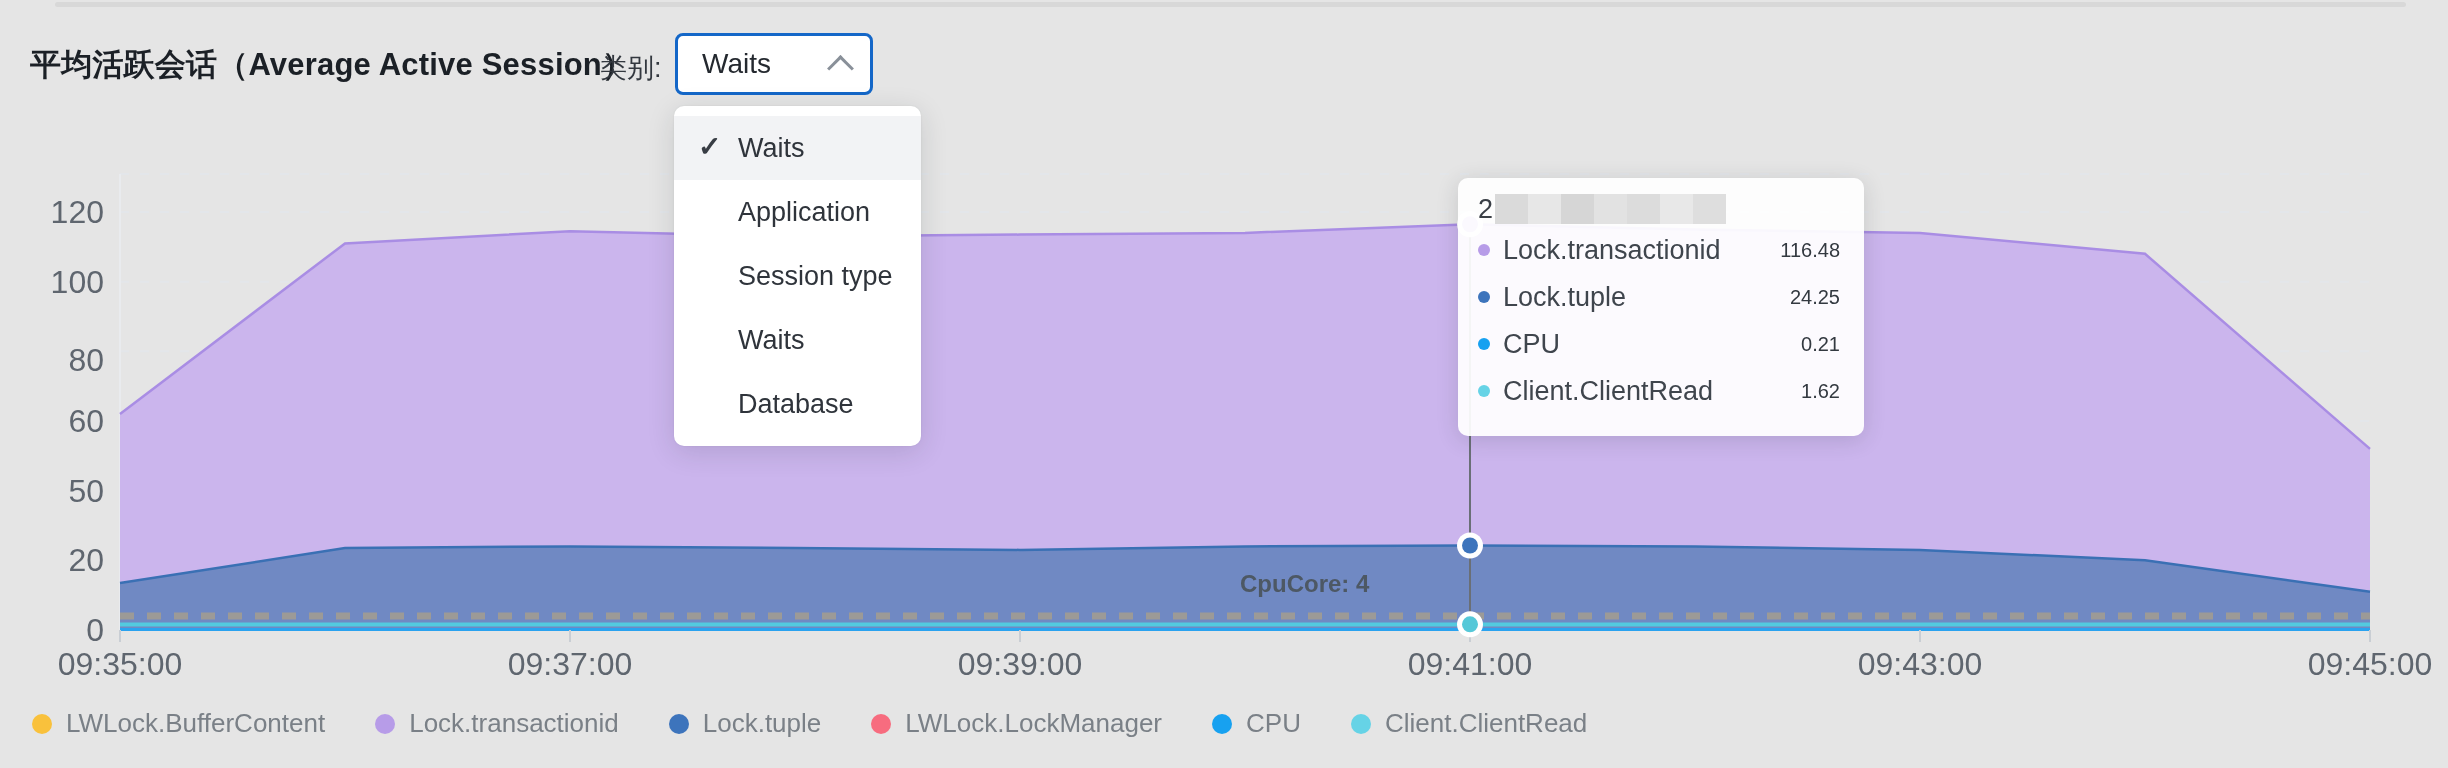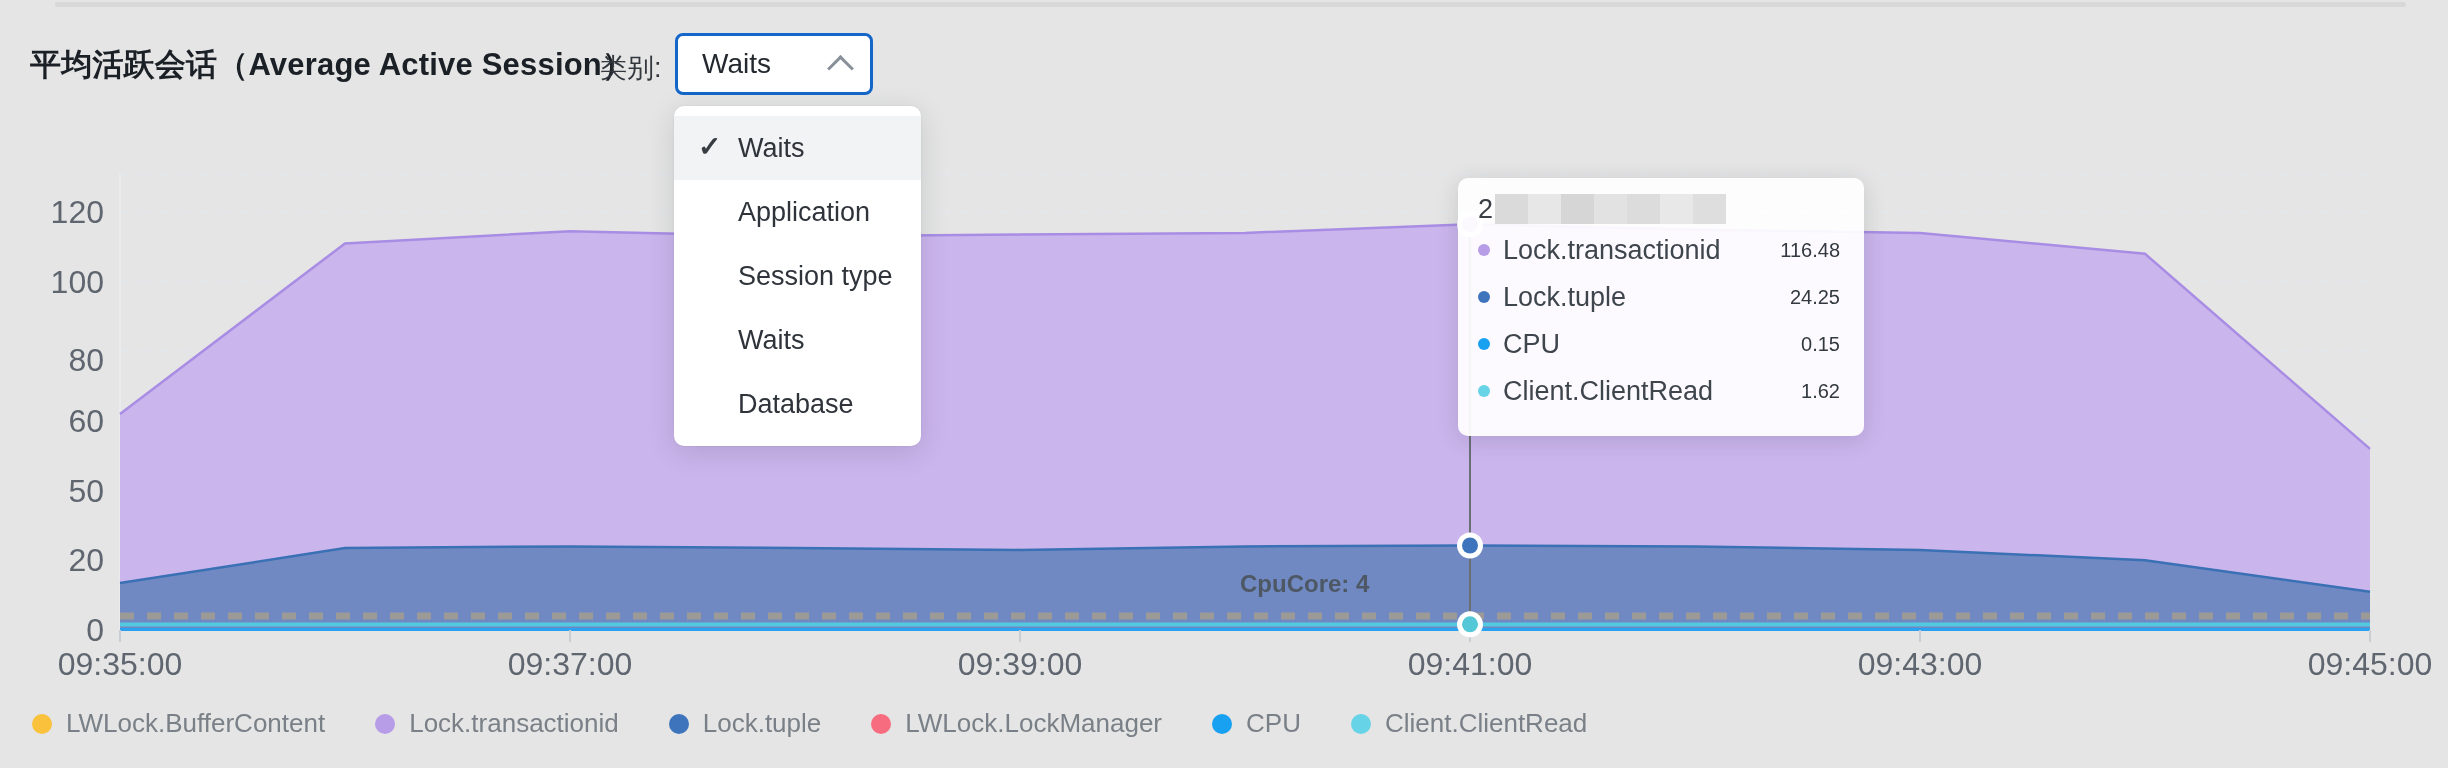--- a/index.html
+++ b/index.html
@@ -163,21 +163,21 @@
           <span class="tooltip-value">116.48</span>
         </div>
         <div class="tooltip-row">
           <span class="tooltip-dot" style="background: rgb(61, 116, 188);"></span>
           <span class="tooltip-label">Lock.tuple</span>
           <span class="tooltip-value">24.25</span>
         </div>
         <div class="tooltip-row">
           <span class="tooltip-dot" style="background: rgb(23, 161, 240);"></span>
           <span class="tooltip-label">CPU</span>
-          <span class="tooltip-value">0.15</span>
+          <span class="tooltip-value">0.21</span>
         </div>
         <div class="tooltip-row">
           <span class="tooltip-dot" style="background: rgb(102, 211, 230);"></span>
           <span class="tooltip-label">Client.ClientRead</span>
           <span class="tooltip-value">1.62</span>
         </div>
       </div>
   </div>
 
   <div class="dropdown-menu" id="dropdown-menu">

